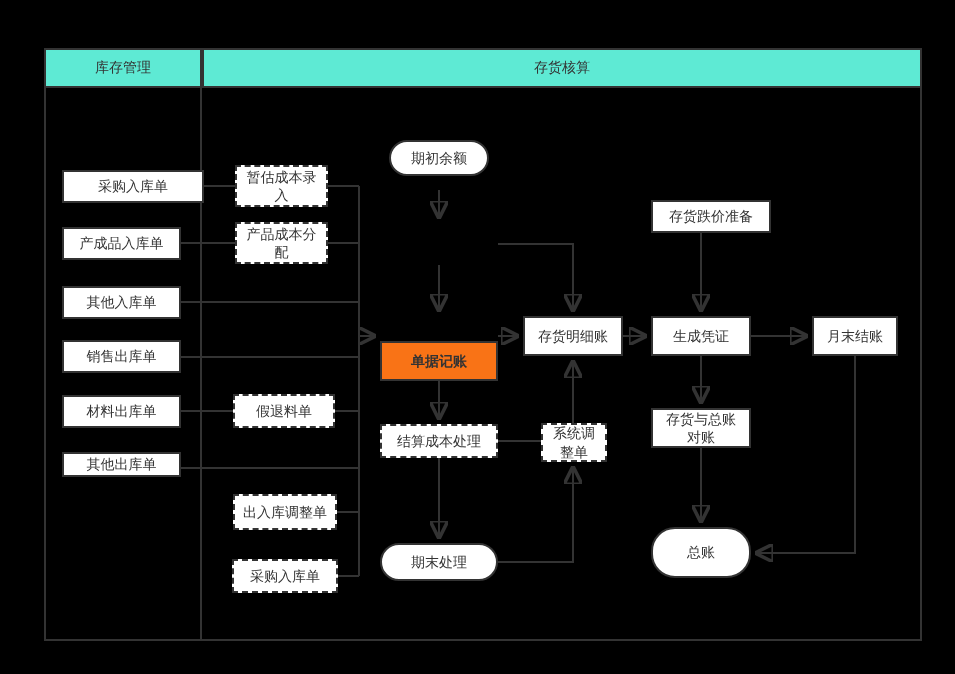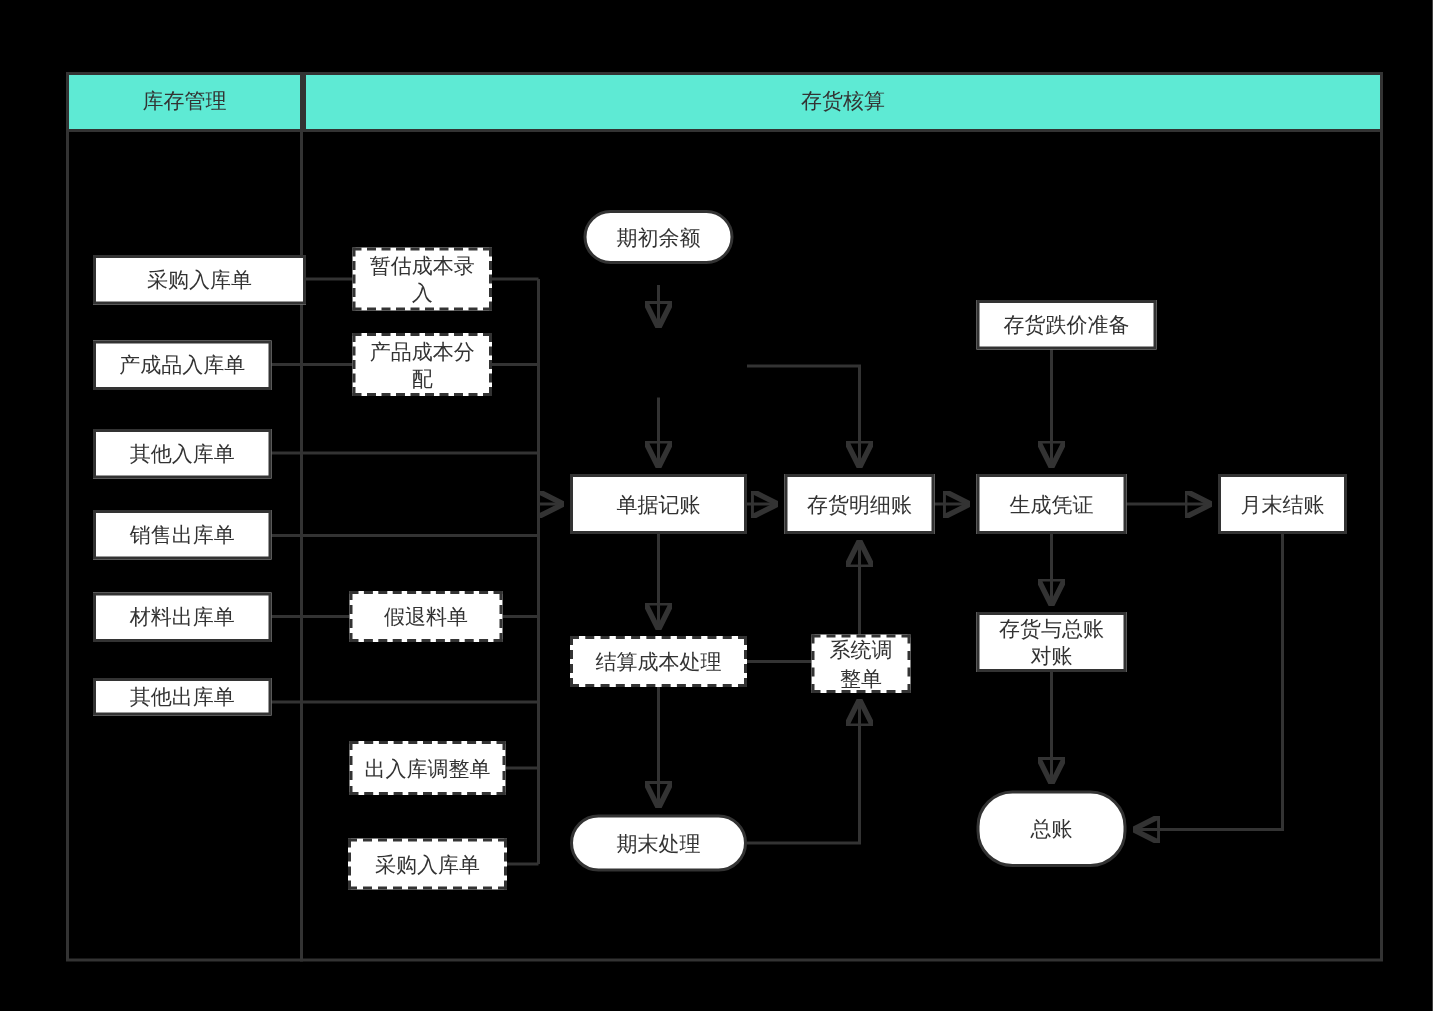--- a/index.html
+++ b/index.html
@@ -33,21 +33,21 @@
     border:2px solid #333333;
     box-sizing:border-box;
     display:flex;align-items:center;justify-content:center;
     text-align:center;
     font-size:14px;line-height:1.3;color:#333333;
     white-space:pre-line;
     z-index:2;
   }
   .node.dashed{border-style:dashed;}
   .node.stadium{border-radius:24px;}
-  .node.highlight{background:#ffffff;font-weight:normal;}
+  .node.highlight{background:#f97316;font-weight:bold;margin-top:25px;}
   svg.connectors{
     position:absolute;left:0;top:0;width:955px;height:674px;
     z-index:1;pointer-events:none;
   }
   svg.connectors path{stroke:#333333;stroke-width:2;fill:none;}
 </style>
 </head>
 <body>
 
 <div class="canvas">

